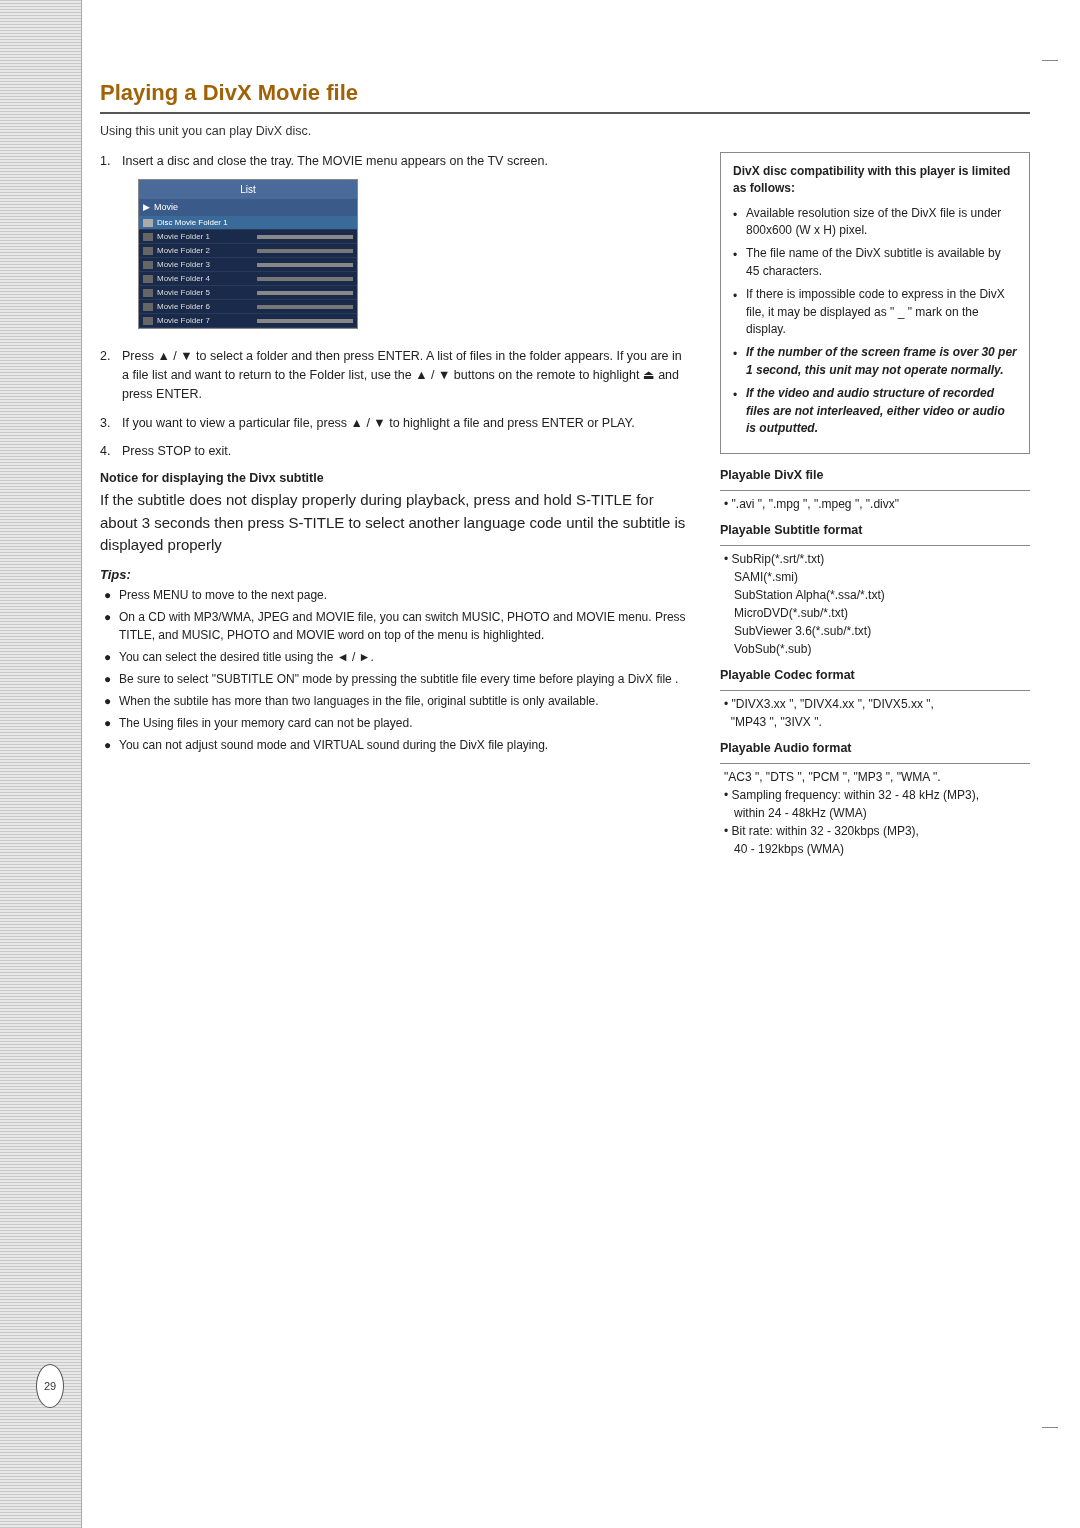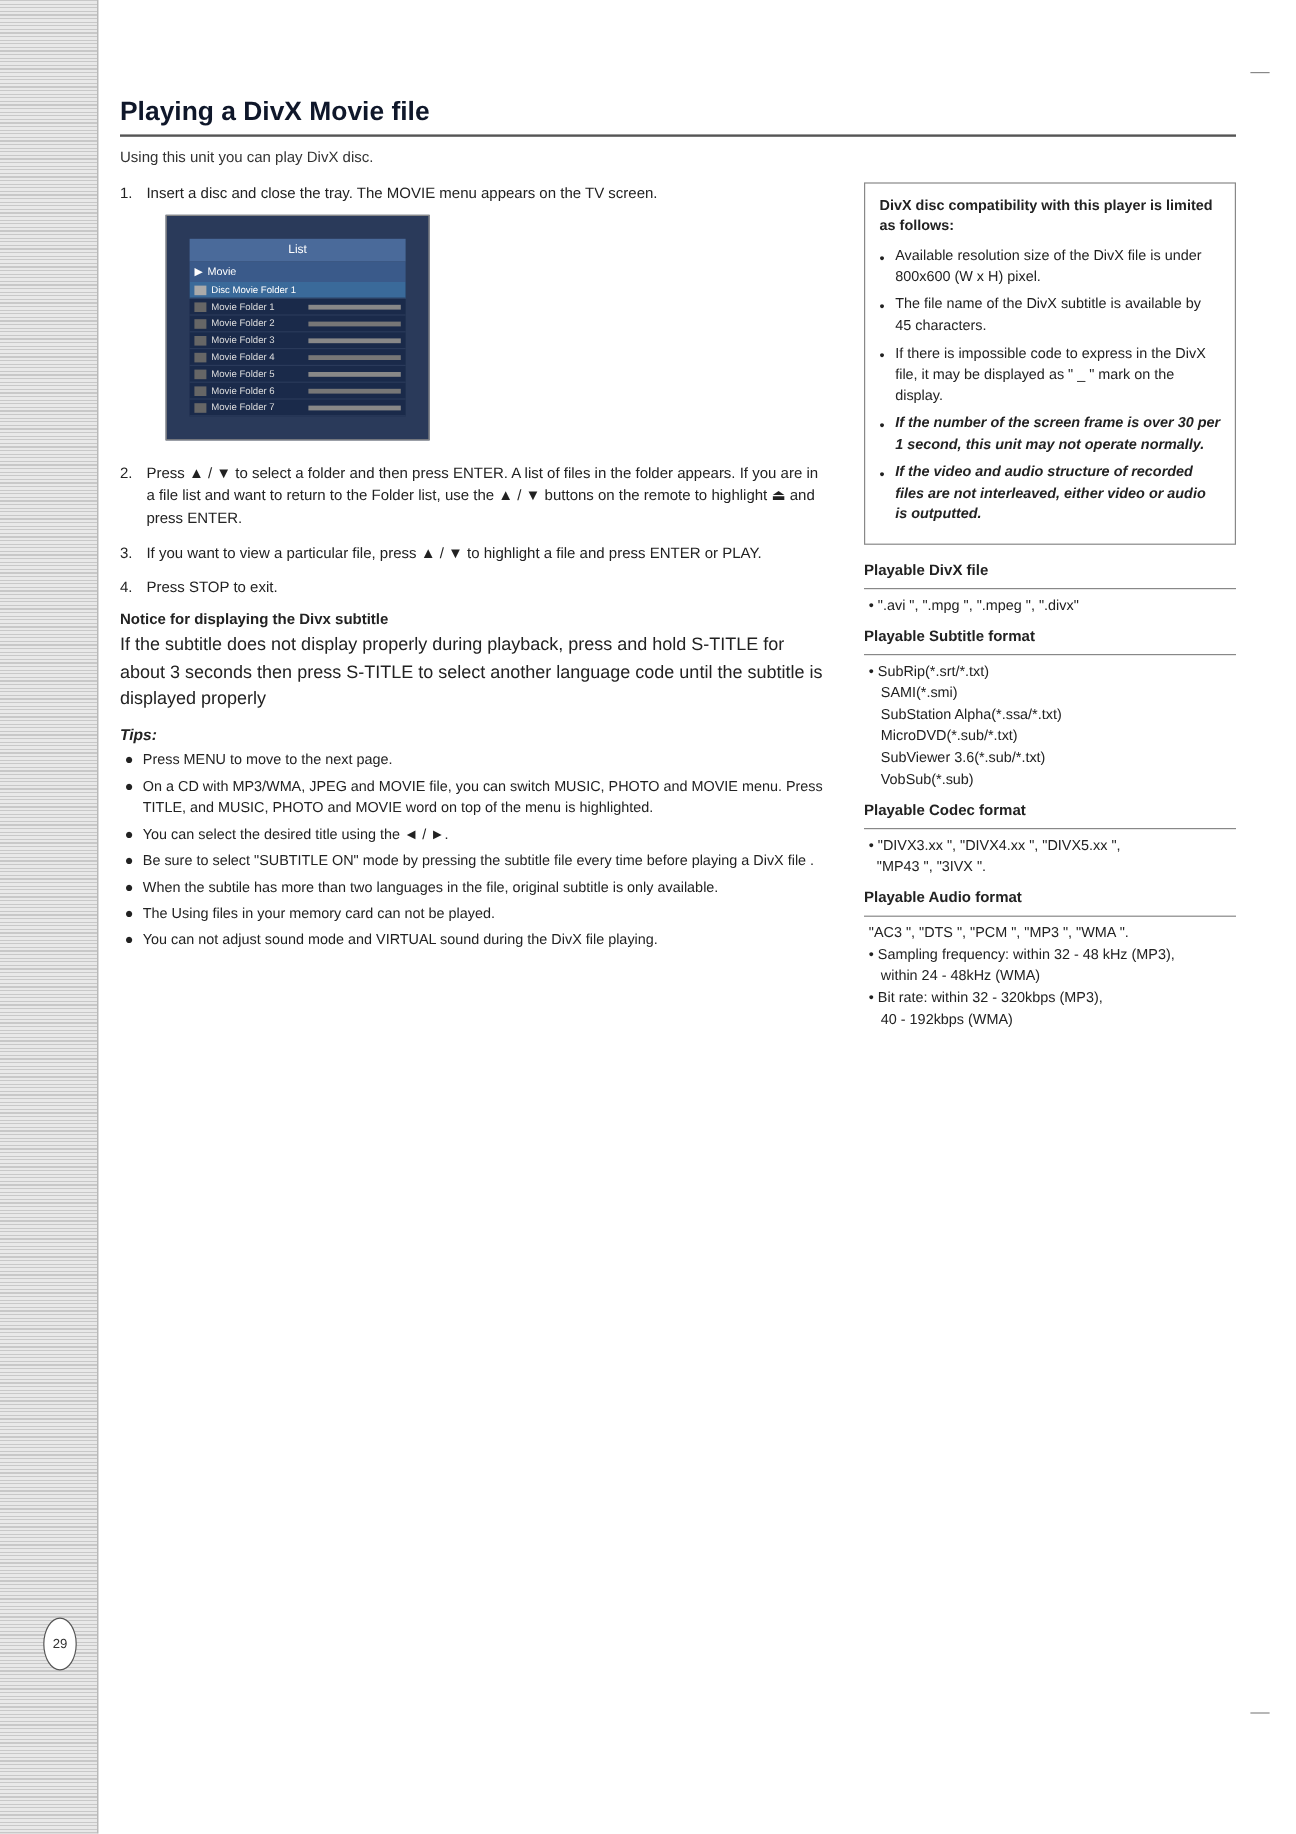--- a/index.html
+++ b/index.html
@@ -26,21 +26,21 @@
         #c8c8c8 0px, #c8c8c8 1px,
         #e8e8e8 1px, #e8e8e8 3px
       );
       border-right: 1px solid #aaa;
     }
 
     
     .page-number {
       position: absolute;
       left: 36px;
-      bottom: 136px;
+      bottom: 120px;
       width: 28px;
       height: 44px;
       border-radius: 50%;
       border: 1.5px solid #555;
       display: flex;
       align-items: center;
       justify-content: center;
       font-size: 11px;
       color: #333;
       background: #fff;
@@ -69,21 +69,21 @@
 
     .col-right {
       flex: 0 0 310px;
       width: 310px;
     }
 
     
     .page-title {
       font-size: 22px;
       font-weight: bold;
-      color: #0f172a;
+      color: #a16207;
       margin-bottom: 10px;
       border-bottom: 2px solid #555;
       padding-bottom: 6px;
     }
 
     .intro-text {
       font-size: 12.5px;
       margin-bottom: 10px;
       color: #333;
     }
@@ -105,21 +105,21 @@
     .step-text {
       flex: 1;
     }
 
     
     .screen-mock {
       width: 220px;
       margin: 8px auto 8px 16px;
       border: 1px solid #888;
       background: #2a3a5a;
-      padding: 19px;
+      padding: 0;
     }
 
     .screen-header {
       background: #4a6a9a;
       color: #fff;
       font-size: 10px;
       padding: 2px 4px;
       text-align: center;
     }
 

